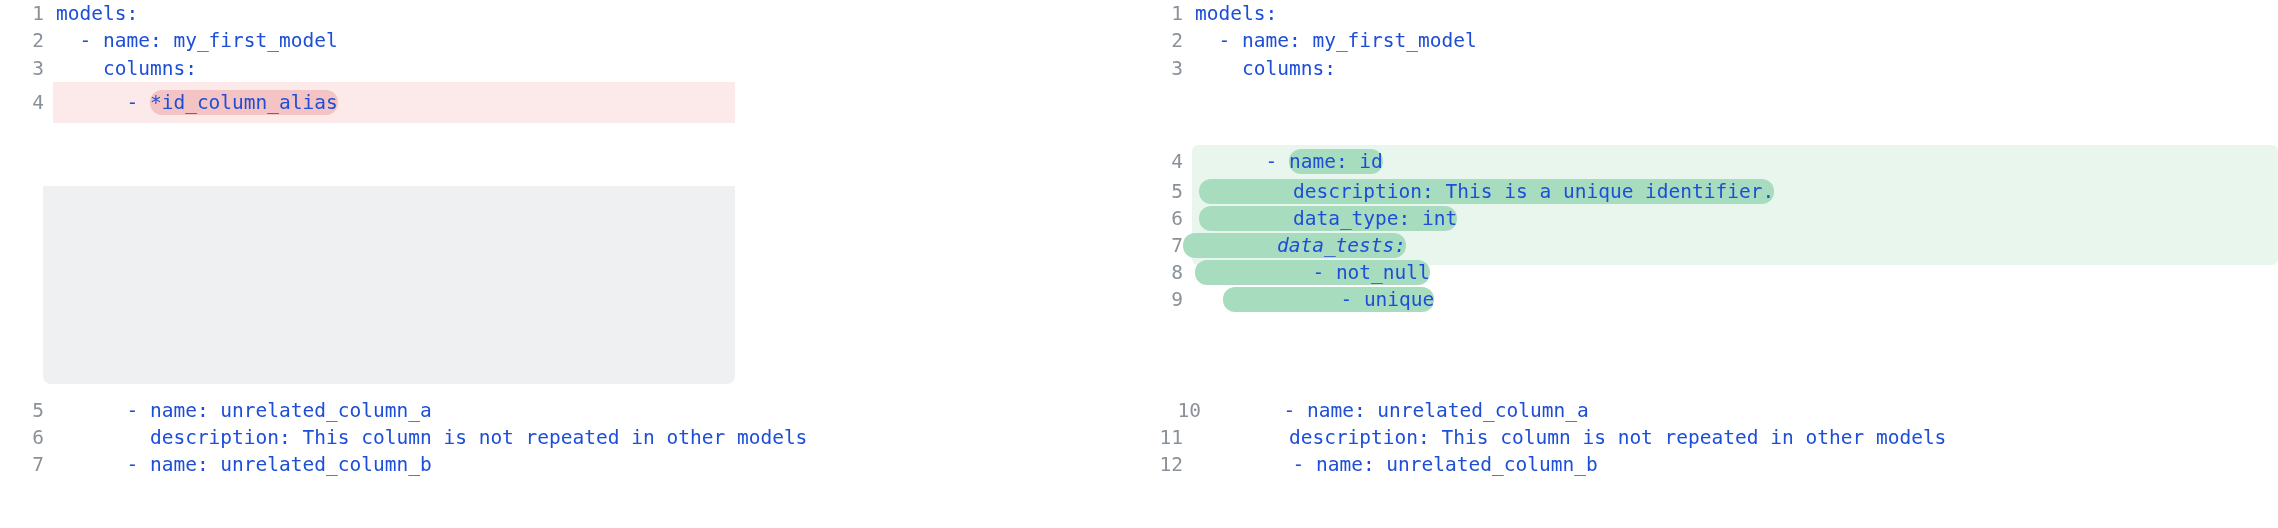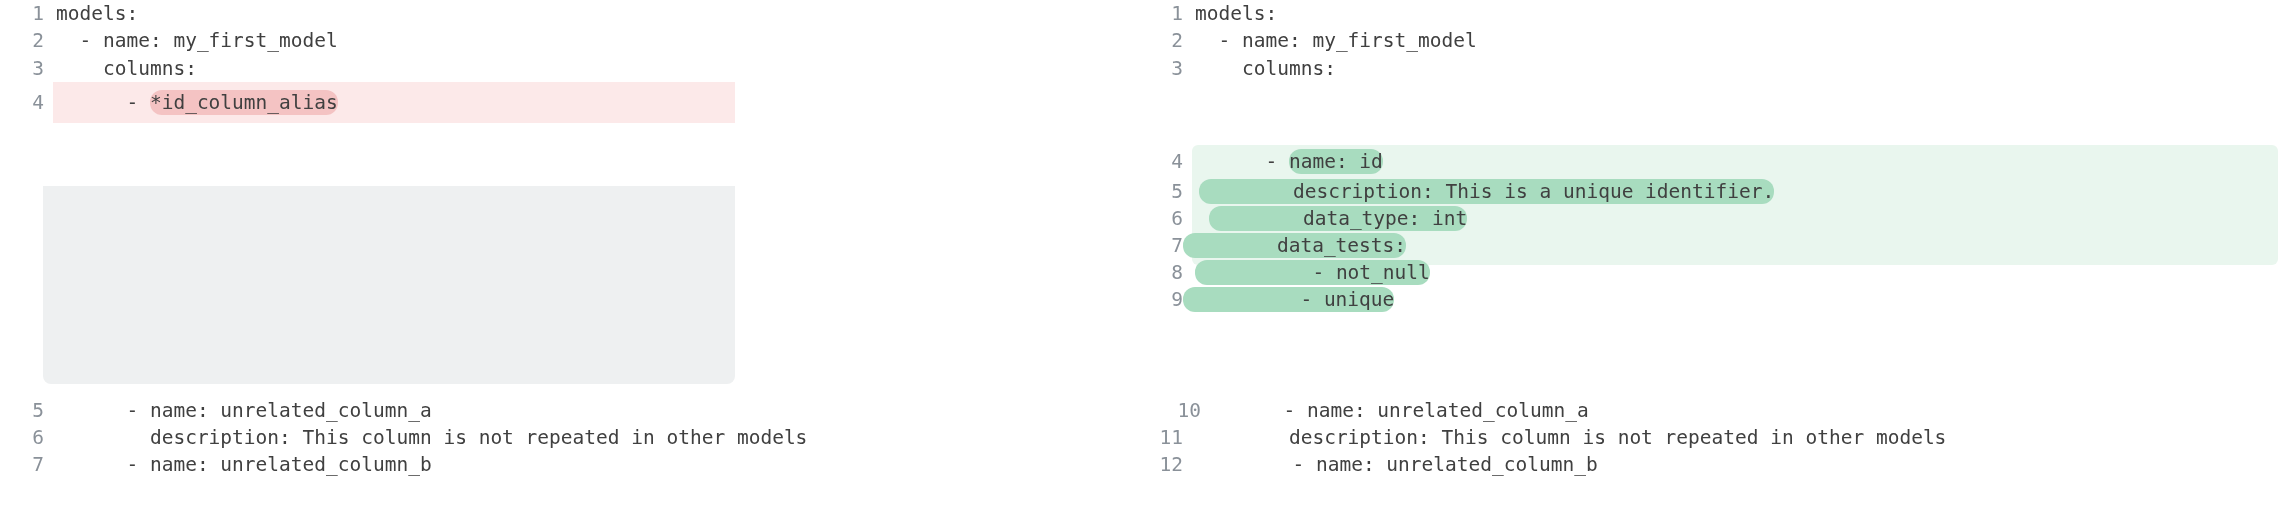--- a/index.html
+++ b/index.html
@@ -41,21 +41,21 @@
     text-align: right;
     color: #8a9199;
     font-size: 19.5px;
     font-family: "DejaVu Sans Mono", "Liberation Mono", monospace;
     padding-right: 0;
     user-select: none;
     flex: 0 0 34px;
   }
   .code {
     flex: 1 1 auto;
-    color: #404040;
+    color: #1d4ed8;
     font-size: 19.5px;
     font-family: "DejaVu Sans Mono", "Liberation Mono", monospace;
     padding-left: 12px;
     white-space: pre;
     position: relative;
     z-index: 2;
   }
   
   .band {
     position: absolute;
@@ -153,36 +153,36 @@
       <span class="code" style="line-height:33px;"><span>      - </span><span class="chip chip-add">name: id</span></span>
     </div>
 
     <div class="code-line" style="position:absolute; top:178px; left:10px; right:0; height:27px; line-height:27px;">
       <span class="ln" style="line-height:27px;">5</span>
       <span class="code" style="line-height:27px; padding-left:16px;"><span class="chip chip-add">        description: This is a unique identifier.</span></span>
     </div>
 
     <div class="code-line" style="position:absolute; top:205px; left:10px; right:0; height:27px; line-height:27px;">
       <span class="ln" style="line-height:27px;">6</span>
-      <span class="code" style="line-height:27px; padding-left:16px;margin-left:10px;"><span class="chip chip-add">        data_type: int</span></span>
+      <span class="code" style="line-height:27px; padding-left:16px;"><span class="chip chip-add">        data_type: int</span></span>
     </div>
 
     <div class="code-line" style="position:absolute; top:232px; left:10px; right:0; height:27px; line-height:27px;">
       <span class="ln" style="line-height:27px;">7</span>
-      <span class="code" style="line-height:27px; padding-left:0;"><span class="chip chip-add">        data_tests:</span></span>
+      <span class="code" style="line-height:27px; padding-left:0;font-style:italic;"><span class="chip chip-add">        data_tests:</span></span>
     </div>
 
     <div class="code-line" style="position:absolute; top:259px; left:10px; right:0; height:27px; line-height:27px;">
       <span class="ln" style="line-height:27px;">8</span>
       <span class="code" style="line-height:27px; padding-left:12px;"><span class="chip chip-add">          - not_null</span></span>
     </div>
 
     <div class="code-line" style="position:absolute; top:286px; left:10px; right:0; height:27px; line-height:27px;">
       <span class="ln" style="line-height:27px;">9</span>
-      <span class="code" style="line-height:27px; padding-left:0;"><span class="chip chip-add">          - unique</span></span>
+      <span class="code" style="line-height:27px; padding-left:0;margin-left:40px;"><span class="chip chip-add">          - unique</span></span>
     </div>
 
     <div class="code-line" style="position:absolute; top:397px; left:28px; right:0;">
       <span class="ln">10</span>
       <span class="code">      - name: unrelated_column_a</span>
     </div>
     <div class="code-line" style="position:absolute; top:424px; left:10px; right:12px;">
       <span class="ln">11</span>
       <span class="code">        description: This column is not repeated in other models</span>
     </div>

